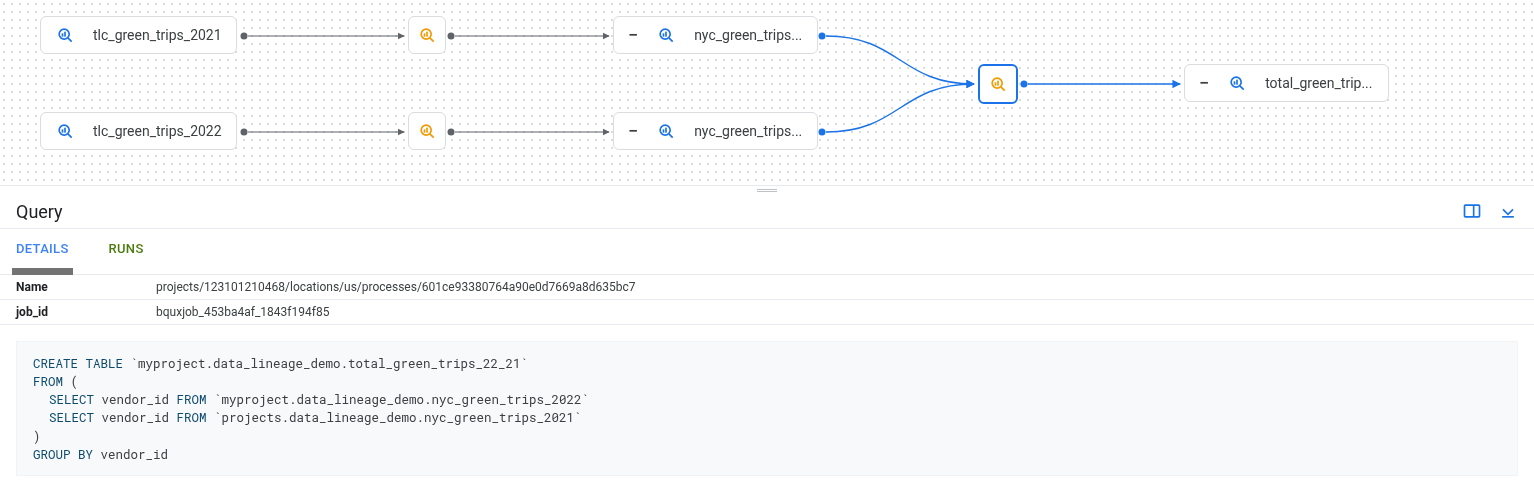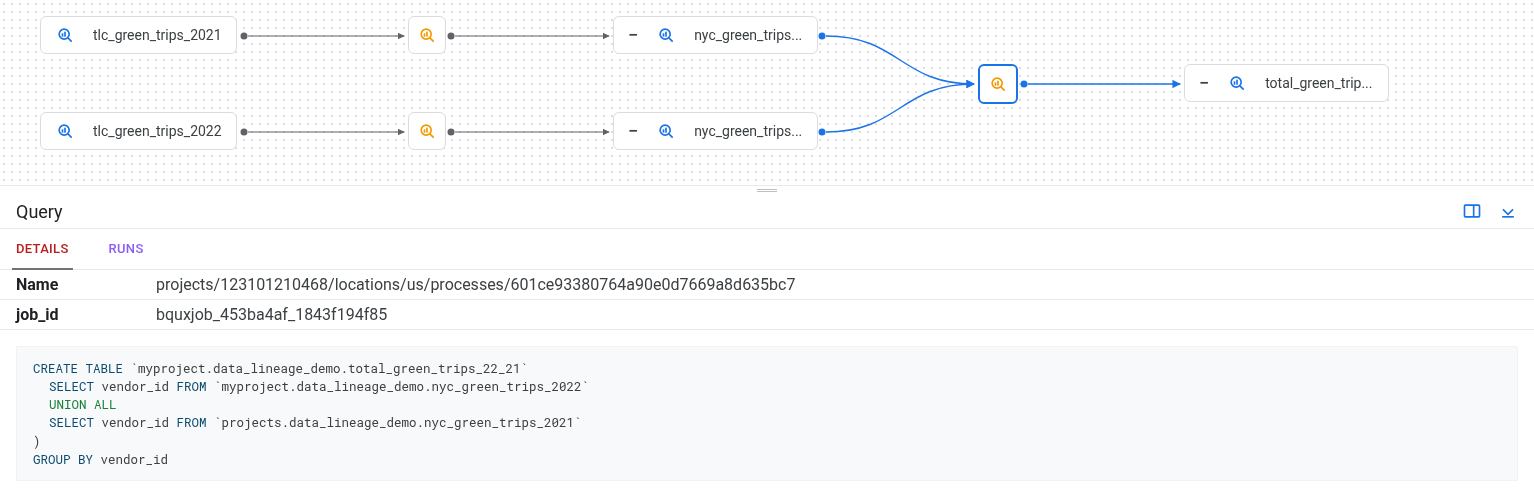--- a/index.html
+++ b/index.html
@@ -44,26 +44,26 @@
   align-items: flex-start;
   justify-content: space-between;
   padding: 6px 16px 6px 16px;
   border-bottom: 1px solid #e8eaed;
 }
 .panel-header h2 { font-size: 18px; font-weight: 400; color: #202124; }
 .panel-header .actions { display: flex; gap: 16px; align-items: center; }
 .panel-header .action-icon { width: 20px; height: 20px; color: #1a73e8; cursor: pointer; }
 
 .tabs { display: flex; border-bottom: 1px solid #e8eaed; padding: 0 12px; gap: 32px; }
-.tab { padding: 12px 4px; font-size: 13px; font-weight: 500; color: #8b5cf6; cursor: pointer; letter-spacing: 0.3px; }
-.tab.active { color: #b91c1c; border-bottom: 2px solid #737373; margin-bottom: -1px; }
+.tab { padding: 12px 4px; font-size: 13px; font-weight: 500; color: #4d7c0f; cursor: pointer; letter-spacing: 0.3px; }
+.tab.active { color: #3b82f6; border-bottom: 7px solid #737373; margin-bottom: -1px; }
 
 .kv-table { width: 100%; border-collapse: collapse; }
 .kv-table tr { border-bottom: 1px solid #e8eaed; }
-.kv-table td { padding: 5px 16px; font-size: 16px; vertical-align: top; }
+.kv-table td { padding: 5px 16px; font-size: 12px; vertical-align: top; }
 .kv-table td.key { width: 140px; font-weight: 700; color: #202124; }
 .kv-table td.val { color: #3c4043; }
 
 .sql-block {
   margin: 16px;
   padding: 12px 0;
   background: #f8f9fa;
   border: 1px solid #f1f3f4;
   font-family: 'Roboto Mono', Menlo, Consolas, monospace;
   font-size: 12.5px;
@@ -239,18 +239,18 @@
   </tr>
   <tr>
     <td class="key">job_id</td>
     <td class="val">bquxjob_453ba4af_1843f194f85</td>
   </tr>
 </tbody>
   </table>
 
 <div class="sql-block">
   <div class="line"><span class="kw-blue">CREATE TABLE</span><span> `myproject.data_lineage_demo.total_green_trips_22_21`</span></div>
+  <div class="line"><span class="kw-blue">FROM</span><span> (</span></div>
   <div class="line ind"><span class="kw-blue">SELECT</span><span> vendor_id </span><span class="kw-blue">FROM</span><span> `myproject.data_lineage_demo.nyc_green_trips_2022`</span></div>
-  <div class="line ind"><span class="kw-teal">UNION ALL</span></div>
   <div class="line ind"><span class="kw-blue">SELECT</span><span> vendor_id </span><span class="kw-blue">FROM</span><span> `projects.data_lineage_demo.nyc_green_trips_2021`</span></div>
   <div class="line"><span>)</span></div>
   <div class="line"><span class="kw-blue">GROUP BY</span><span> vendor_id</span></div>
 </div>
 
 </body></html>

